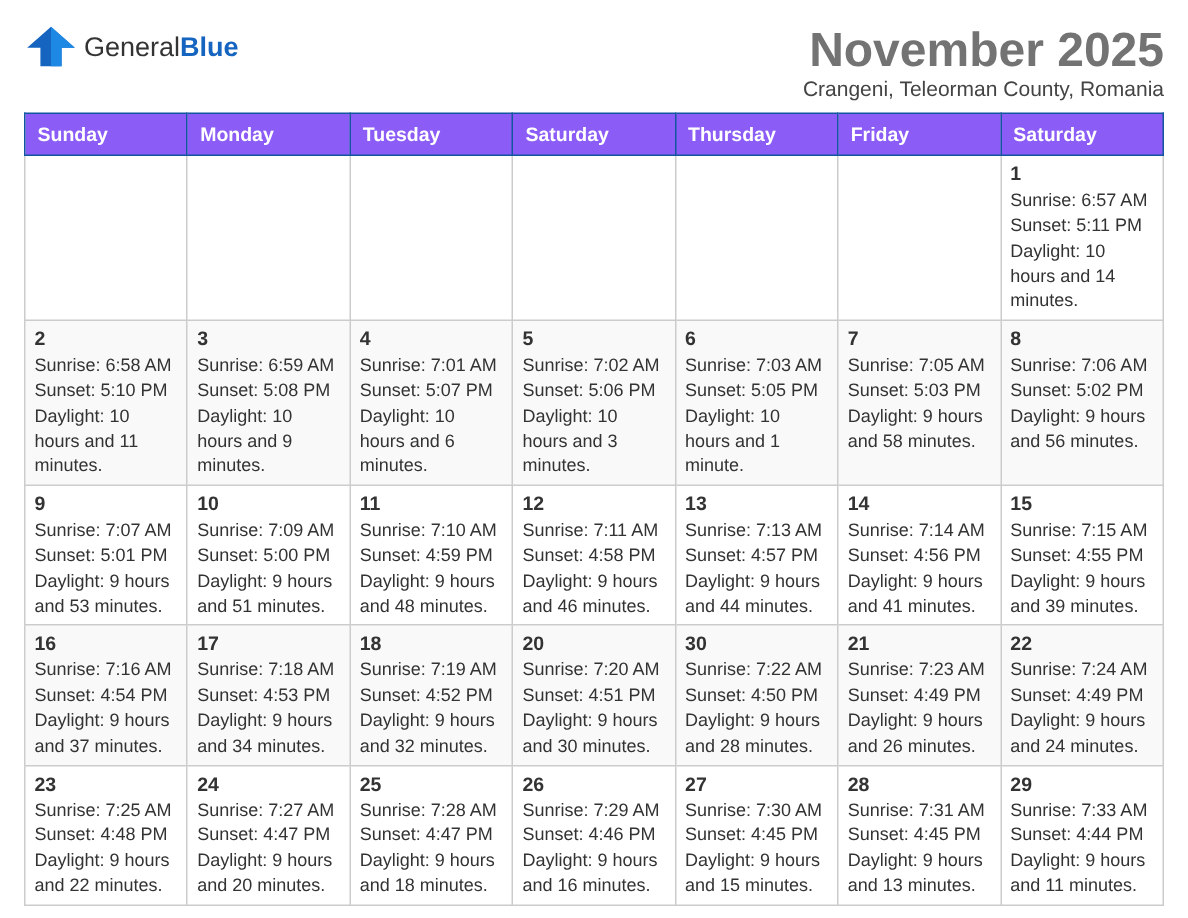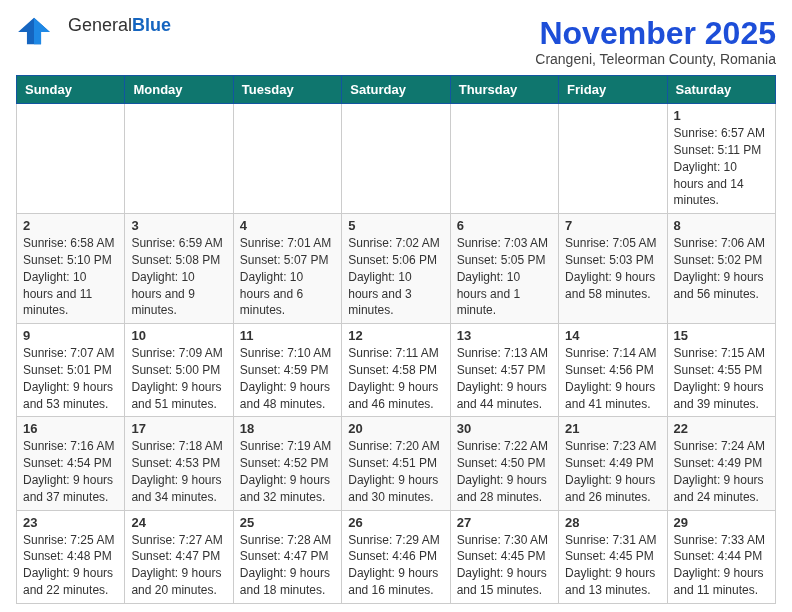--- a/index.html
+++ b/index.html
@@ -11,41 +11,41 @@
       padding: 16px;
     }
     .header-area {
       display: flex;
       justify-content: space-between;
       align-items: flex-start;
       margin-bottom: 8px;
     }
     .logo {
       display: flex;
-      align-items: flex-start;
-      gap: 16px;
+      align-items: center;
+      gap: 4px;
     }
     .logo-text {
       font-size: 18px;
       color: #333;
       line-height: 1;
     }
     .logo-text span.general { font-weight: normal; }
     .logo-text span.blue { color: #1565c0; font-weight: bold; }
     .logo-icon {
       width: 36px;
       height: 30px;
     }
     .title-area {
       text-align: right;
     }
     .month-title {
       font-size: 32px;
       font-weight: bold;
-      color: #1d4ed8;
+      color: #737373;
       line-height: 1.1;
     }
     .subtitle {
       font-size: 14px;
       color: #444;
     }
     .calendar {
       width: 100%;
       border-collapse: collapse;
       border: 1px solid #ccc;
@@ -80,21 +80,21 @@
     }
     .empty-cell {
       background: #fff;
     }
     tr:nth-child(even) td {
       background-color: #f9f9f9;
     }
     tr:nth-child(odd) td {
       background-color: #fff;
     }
-    .calendar thead tr th { background-color: #0f766e; }
+    .calendar thead tr th { background-color: #8b5cf6; }
   </style>
 </head>
 <body>
 
 <div class="header-area">
   <div class="logo">
     <svg class="logo-icon" viewBox="0 0 40 34" xmlns="http://www.w3.org/2000/svg">
       <polygon points="20,2 38,18 28,18 28,32 12,32 12,18 2,18" fill="#1565c0"></polygon>
       <polygon points="20,2 38,18 28,18 28,32 20,32" fill="#1e88e5"></polygon>
     </svg>

